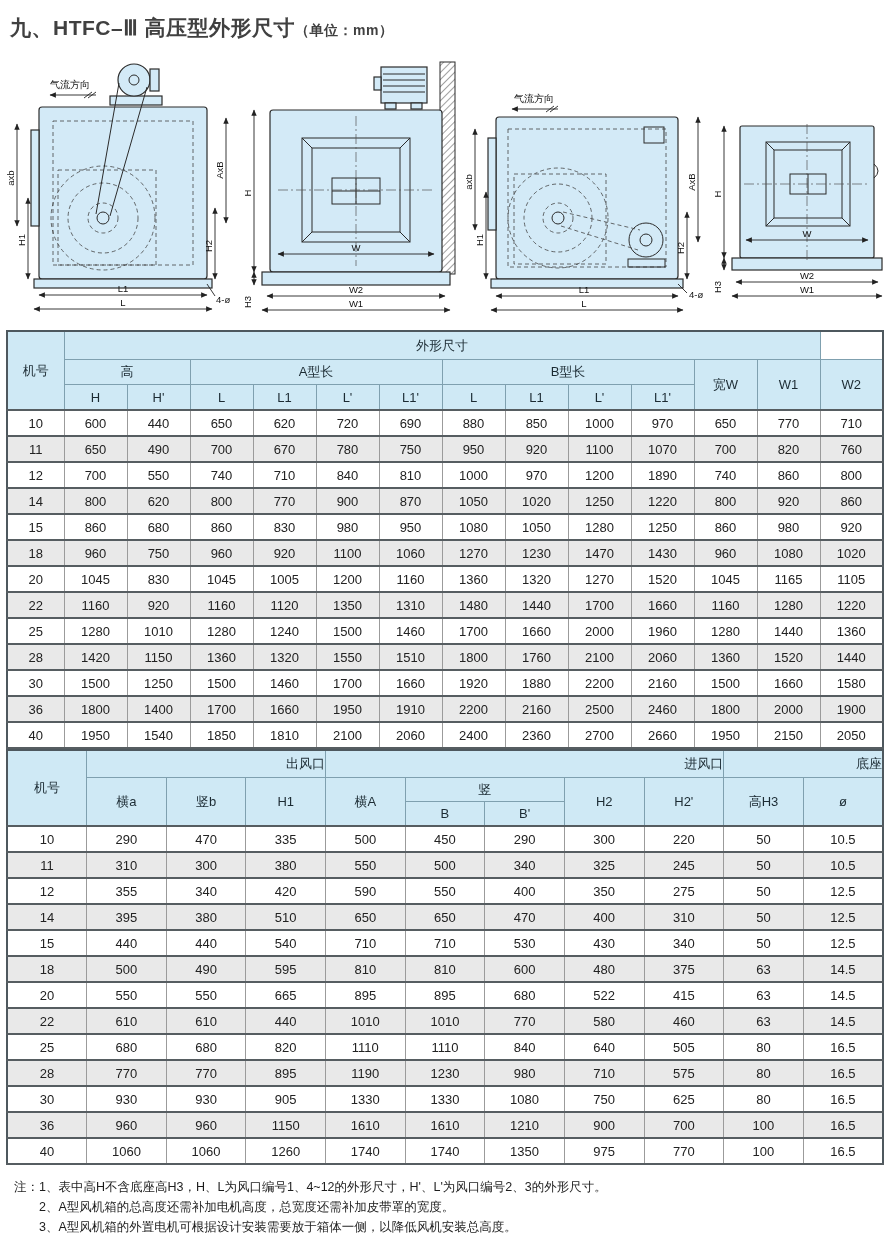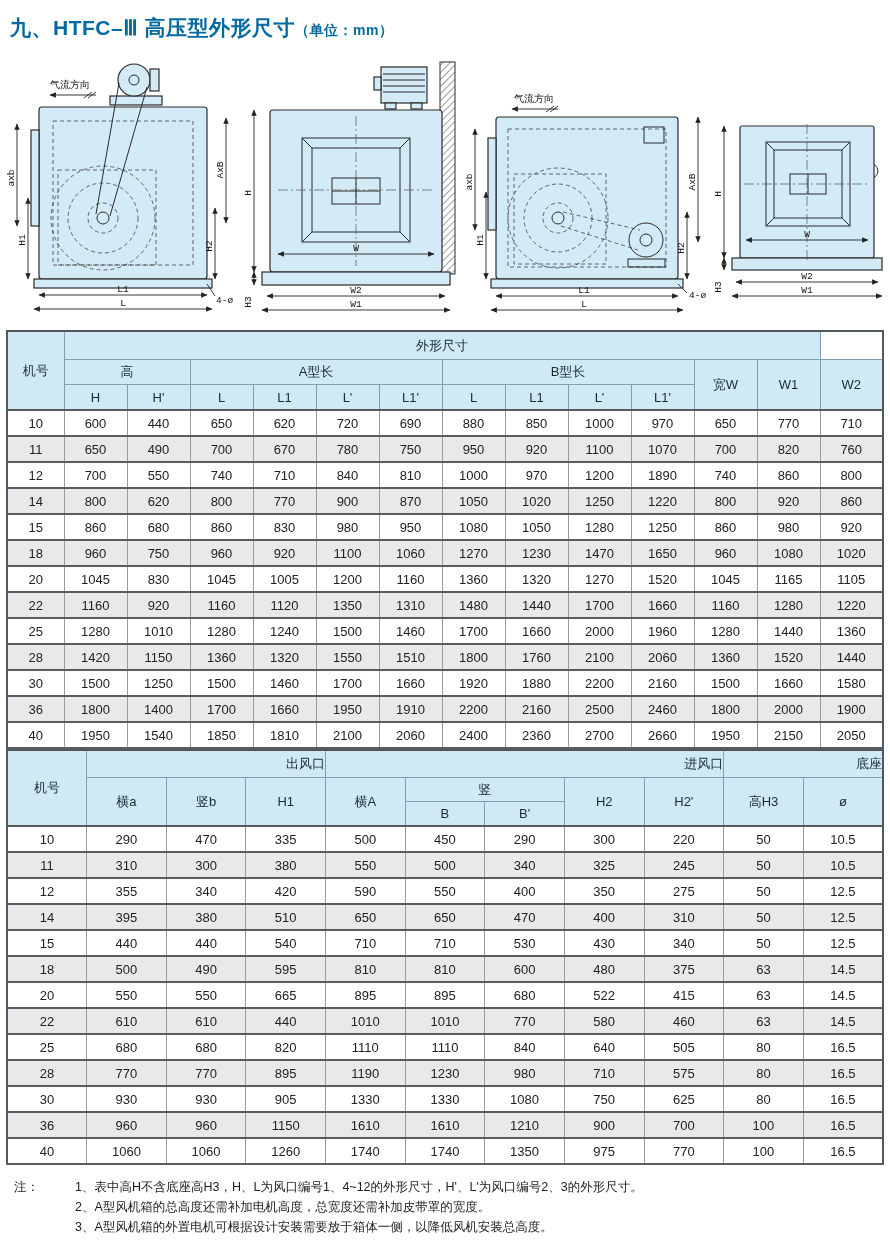--- a/index.html
+++ b/index.html
@@ -1,25 +1,25 @@
 <!DOCTYPE html>
 <html><head>
 <meta charset="utf-8">
 <style>
   html,body { margin:0; padding:0; background:#ffffff; }
   .page {
     position:relative; width:890px; height:1252px; overflow:hidden;
     background:#ffffff; font-family:"Liberation Sans", sans-serif; color:#222;
   }
   
-  .title { margin:14px 0 0 10px; color:#0369a1; font-weight:bold; font-size:21px; letter-spacing:0.5px; }
+  .title { margin:14px 0 0 10px; color:#404040; font-weight:bold; font-size:21px; letter-spacing:0.5px; }
   .title .unit { font-size:14px; font-weight:bold; }
 
   
-  .drawings { position:relative; width:782px; height:272px; margin-top:16px;font-family:Liberation Mono, monospace; }
+  .drawings { position:relative; width:782px; height:272px; margin-top:16px; }
   .drawings svg { position:absolute; }
   .dwg-fill { fill:#d3eaf7; stroke:#2b2b2b; stroke-width:1.2; }
   .dwg-line { fill:none; stroke:#2b2b2b; stroke-width:1; }
   .dwg-dash { fill:none; stroke:#444; stroke-width:0.8; stroke-dasharray:4 3; }
   .dwg-cl   { fill:none; stroke:#555; stroke-width:0.7; stroke-dasharray:10 3 2 3; }
   .dim      { stroke:#222; stroke-width:0.9; fill:none; }
   .dim-t    { font-size:9.5px; fill:#111; }
   .cn-t     { font-size:10px; fill:#111; }
 
   
@@ -38,21 +38,21 @@
   .t1 { margin-top:54px; }
   .t1 th { height:24px; }
   .t1 .h-top { height:27px;text-align:center; }
   .t2 { margin-top:16px; }
   .t2 th { height:23px; }
   .t2 .h-top { height:26px;text-align:right; }
 
   
   .notes { margin:12px 0 0 14px; font-size:12.5px; color:#1d1d1d; line-height:1.6; display:flex; }
   .notes-prefix { white-space:nowrap; }
-  .notes-lines div { white-space:nowrap;margin-left:36px; }
+  .notes-lines div { white-space:nowrap; }
 </style>
 </head>
 <body>
 
 <div class="page">
 
   <div class="title">
     <span>九、HTFC–Ⅲ 高压型外形尺寸</span><span class="unit">（单位：mm）</span>
   </div>
 
@@ -376,21 +376,21 @@
           <td>18</td>
           <td>960</td>
           <td>750</td>
           <td>960</td>
           <td>920</td>
           <td>1100</td>
           <td>1060</td>
           <td>1270</td>
           <td>1230</td>
           <td>1470</td>
-          <td>1650</td>
+          <td>1430</td>
           <td>960</td>
           <td>1080</td>
           <td>1020</td>
         </tr>
 
         <tr>
           <td>20</td>
           <td>1045</td>
           <td>830</td>
           <td>1045</td>

